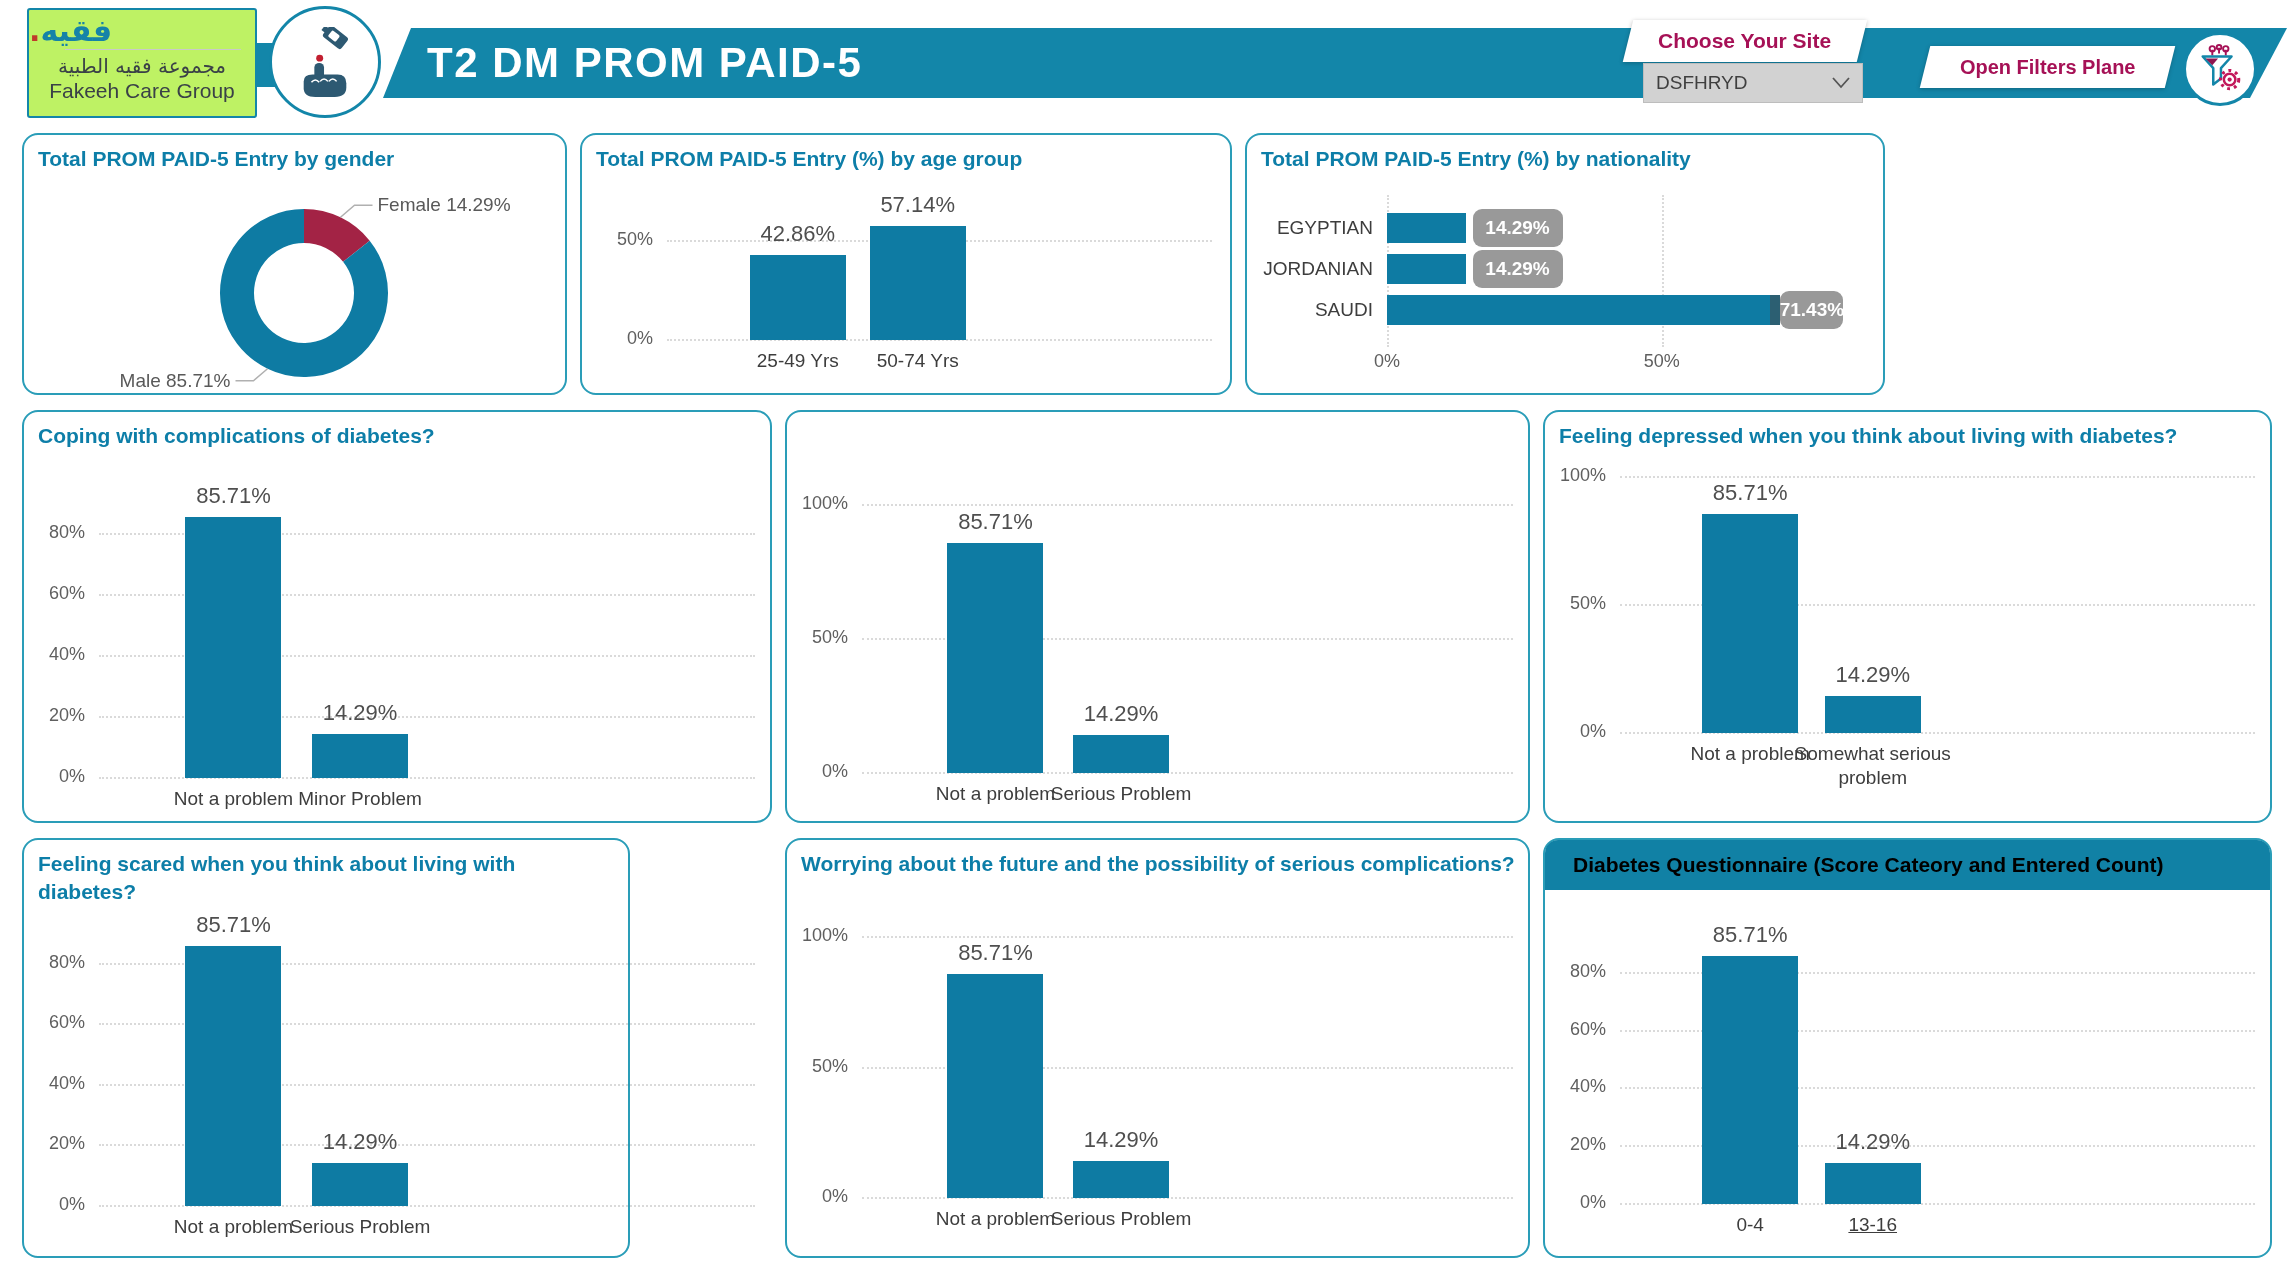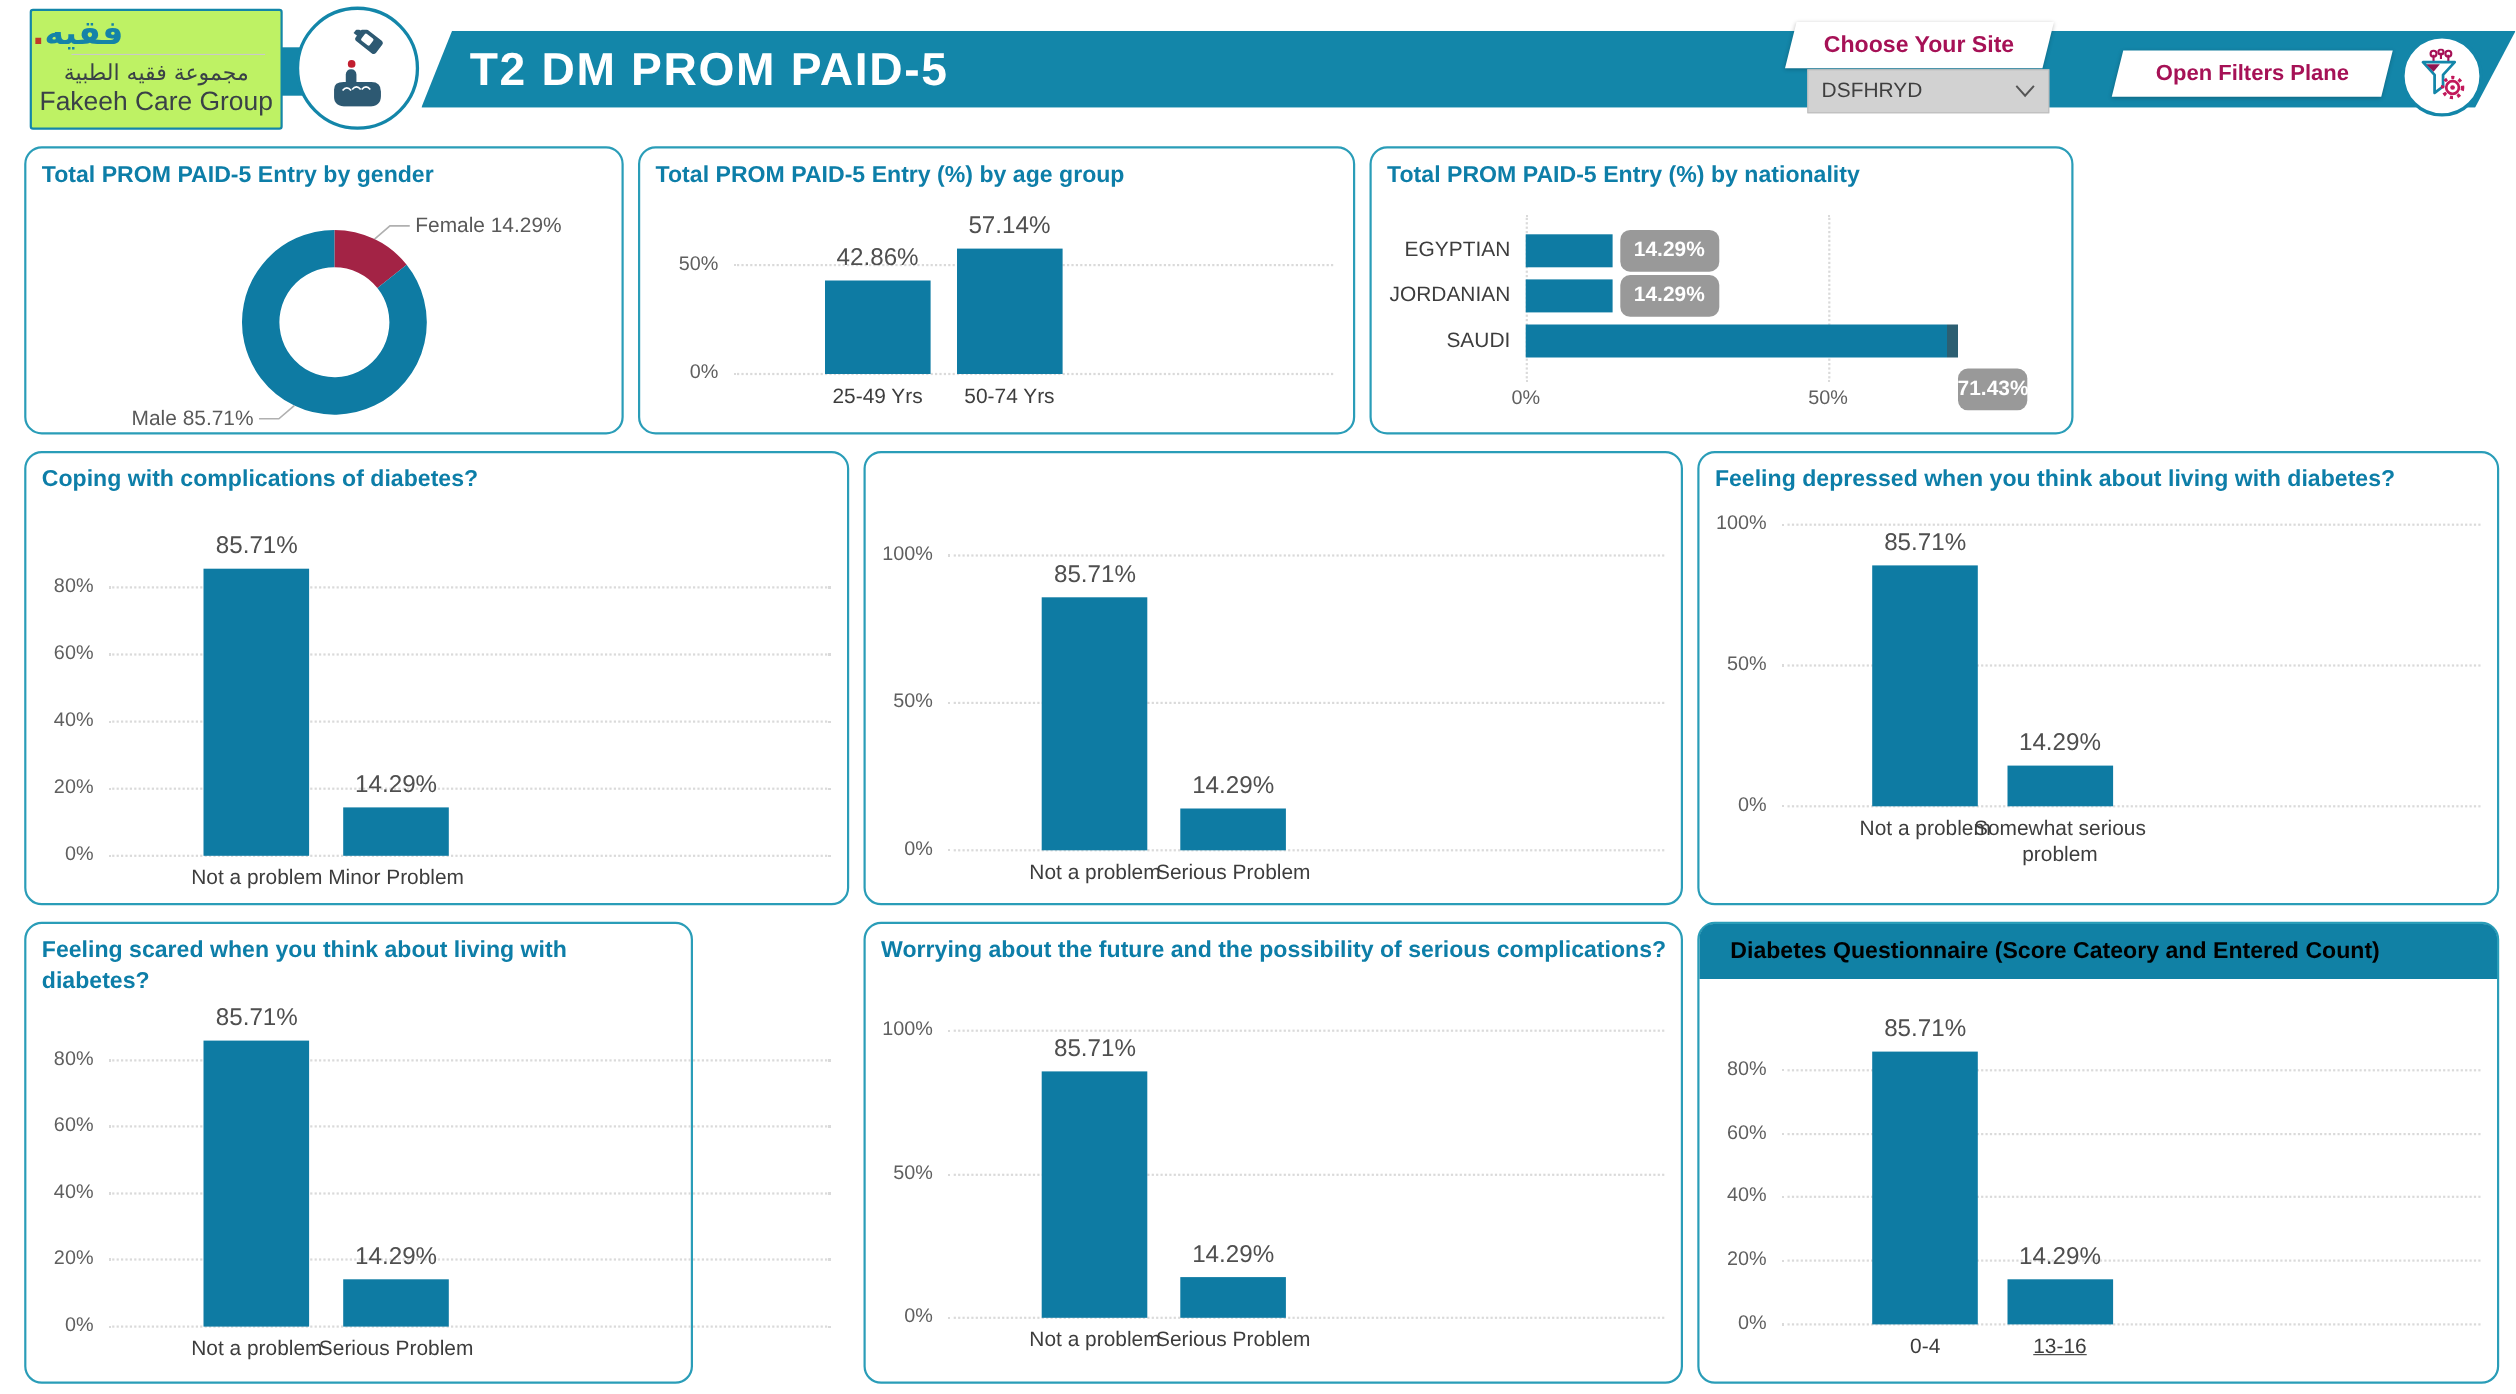--- a/index.html
+++ b/index.html
@@ -13,21 +13,21 @@
   #banner-connector{position:absolute;left:253px;top:43px;width:34px;height:44px;background:var(--banner);z-index:1;}
   #app-title{position:absolute;left:427px;top:28px;height:70px;line-height:70px;z-index:2;
     color:#fff;font-size:42px;font-weight:700;letter-spacing:1.5px;white-space:nowrap;}
   #logo-box{position:absolute;left:27px;top:8px;width:230px;height:110px;background:#bef264;
     border:2px solid var(--banner);border-radius:3px;z-index:2;box-sizing:border-box;}
   .logo-brand{direction:rtl;text-align:left;padding:4px 14px 0 0;font-size:30px;font-weight:700;
     color:#1583a8;font-family:"DejaVu Sans", sans-serif;line-height:1.1;}
   .logo-brand .dot{color:#c0392b;}
   .logo-divider{border-top:1px solid #c9c9c9;margin:2px 14px 4px 36px;}
   .logo-sub{font-size:20px;color:#3a4147;text-align:center;font-family:"DejaVu Sans", sans-serif;line-height:1.2;}
-  .logo-en{font-size:24px;color:#3a4147;text-align:center;margin-top:1px;}
+  .logo-en{font-size:21px;color:#3a4147;text-align:center;margin-top:1px;}
   #hand-circle{position:absolute;left:269px;top:6px;width:112px;height:112px;border-radius:50%;
     background:#fff;border:3px solid var(--banner);box-sizing:border-box;z-index:3;
     display:flex;align-items:center;justify-content:center;}
   .skew-box{position:absolute;background:#fff;transform:skewX(-14deg);z-index:3;
     box-shadow:0 1px 4px rgba(0,0,0,.25);display:flex;align-items:center;justify-content:center;}
   .skew-box .unskew{transform:skewX(14deg);color:var(--magenta);font-weight:700;white-space:nowrap;}
   #choose-site-box{left:1628px;top:20px;width:234px;height:42px;}
   #choose-site-box .unskew{font-size:21px;}
   #open-filters-box{left:1925px;top:46px;width:245px;height:42px;}
   #open-filters-box .unskew{font-size:20px;}
@@ -163,21 +163,21 @@
         <div class="v-grid" style="left: 414.857px; top: 60px; height: 152px;"></div>
         <div class="tick-label" style="left: 374.857px; width: 80px; top: 216px; text-align: center;">50%</div>
         <div class="bar" style="left: 140px; top: 78px; height: 30px; width: 78.5542px;"></div>
         <div class="pill" style="left: 225.554px; top: 74px; width: 90px; height: 38px; line-height: 38px;">14.29%</div>
         <div class="cat-label-h" style="left: 8px; width: 118px; top: 82px;">EGYPTIAN</div>
         <div class="bar" style="left: 140px; top: 119px; height: 30px; width: 78.5542px;"></div>
         <div class="pill" style="left: 225.554px; top: 115px; width: 90px; height: 38px; line-height: 38px;">14.29%</div>
         <div class="cat-label-h" style="left: 8px; width: 118px; top: 123px;">JORDANIAN</div>
         <div class="bar" style="left: 140px; top: 160px; height: 30px; width: 382.661px;"></div>
         <div class="sliver" style="left: 522.661px; top: 160px; height: 30px; width: 10px;"></div>
-        <div class="pill" style="left: 532.661px; top: 156px; width: 63px; height: 38px; line-height: 38px; margin-top: 44px;">71.43%</div>
+        <div class="pill" style="left: 532.661px; top: 156px; width: 63px; height: 38px; line-height: 38px;">71.43%</div>
         <div class="cat-label-h" style="left: 8px; width: 118px; top: 164px;">SAUDI</div>
       </div>
   </div>
 
   <div class="panel r2c1">
     <h3>Coping with complications of diabetes?</h3>
     <div class="chart">
         <div class="h-grid" style="left: 75px; width: 656px; top: 365px;"></div>
         <div class="tick-label" style="left: -3px; width: 64px; top: 354px;">0%</div>
         <div class="h-grid" style="left: 75px; width: 656px; top: 304px;"></div>

